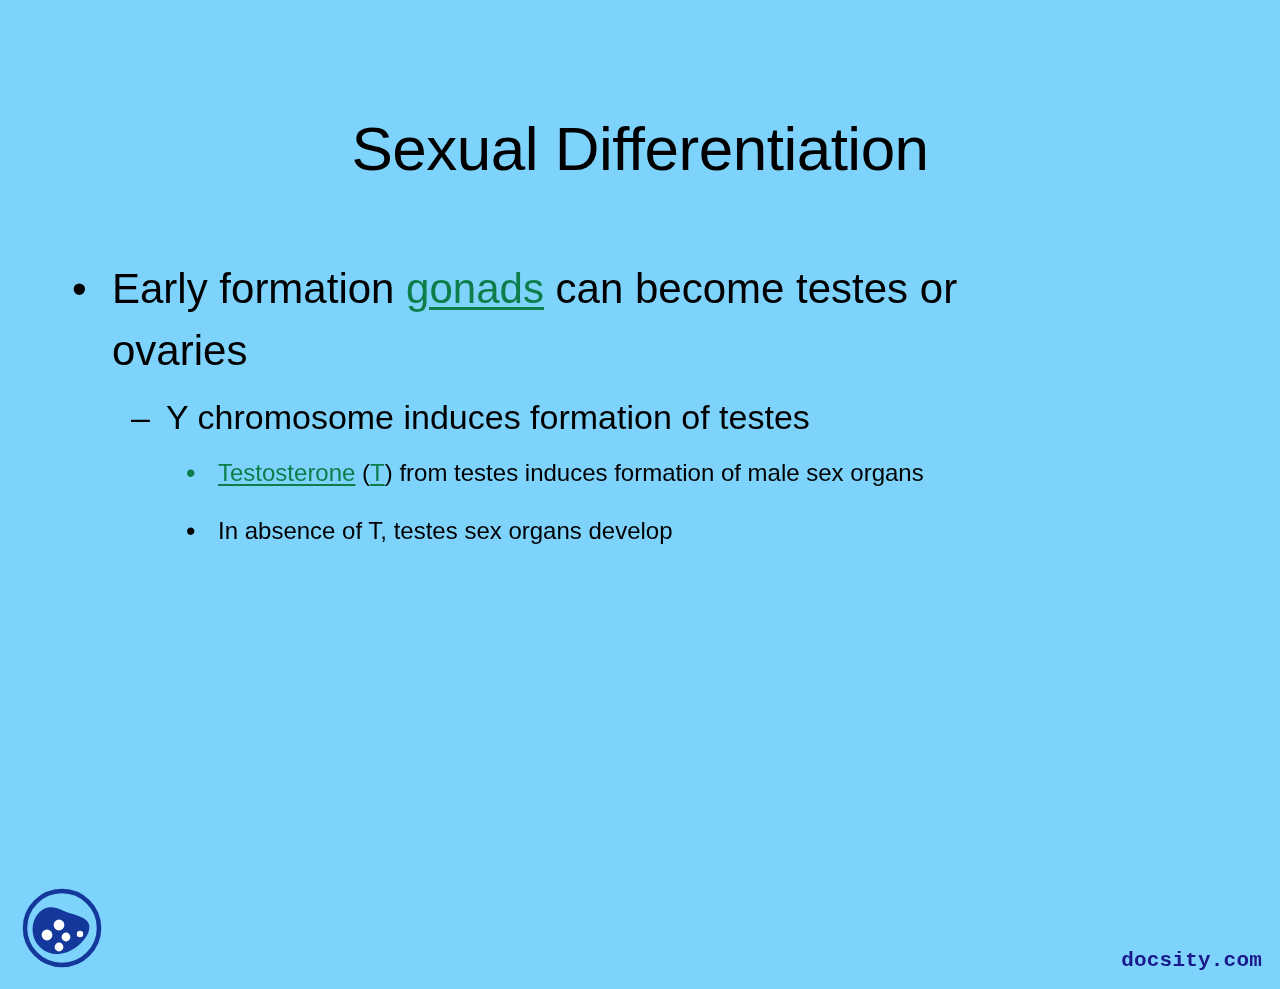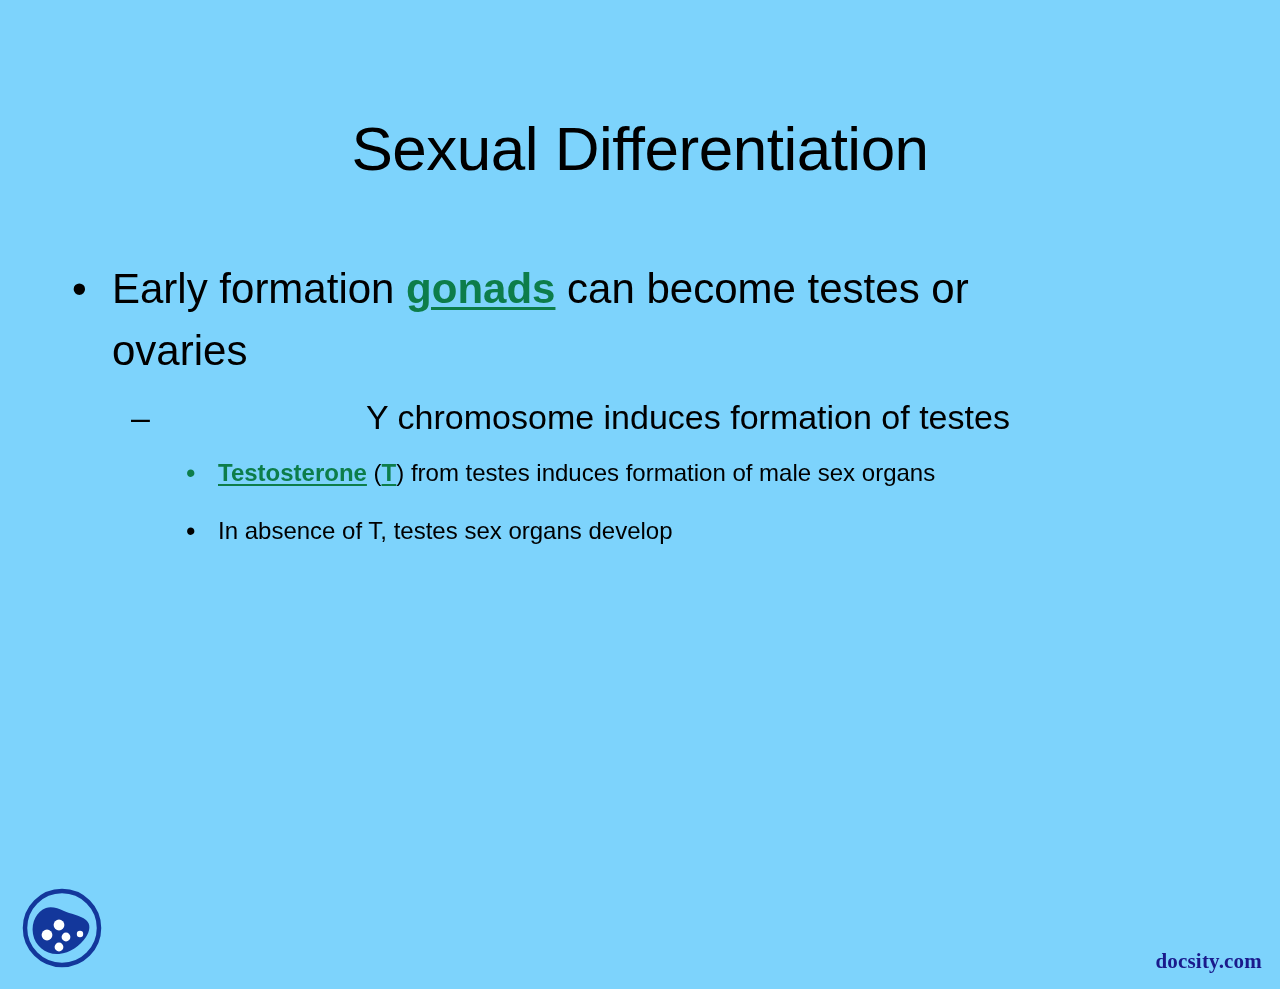--- a/index.html
+++ b/index.html
@@ -78,21 +78,20 @@
     line-height: 50px;
     text-align: left;
     padding-left: 71px;
     box-sizing: border-box;
     color: #000000;
   }
   .lvl2 .content {
     flex: 1 1 auto;
     font-size: 34px;
     line-height: 50px;
-    text-align: center;
   }
 
   
   .lvl3 {
     margin-top: 8px;
   }
   .lvl3.tight {
     margin-top: 12px;
   }
   .lvl3 .marker {
@@ -112,21 +111,20 @@
   }
 
   .marker-green { color: #0d7d4a; }
 
   
   .glink {
     color: #0d7d4a;
     text-decoration: underline;
     text-underline-offset: 3px;
     text-decoration-thickness: 2px;
-    font-weight: bold;
   }
   .lvl1 .glink {
     text-decoration-thickness: 3px;
     text-underline-offset: 4px;
   }
 
   
   .docsity-logo {
     position: absolute;
     left: 20px;
@@ -135,21 +133,21 @@
     height: 84px;
   }
   .docsity-url {
     position: absolute;
     right: 18px;
     top: 949px;
     font-size: 21px;
     font-weight: 700;
     color: #1a1a8c;
     letter-spacing: 0.2px;
-    font-family: Liberation Serif, serif;
+    font-family: Liberation Mono, monospace;
   }
 </style>
 </head>
 <body>
 
 <div class="slide">
 
   <h1 class="slide-title">Sexual Differentiation</h1>
 
   <div class="body-list">

